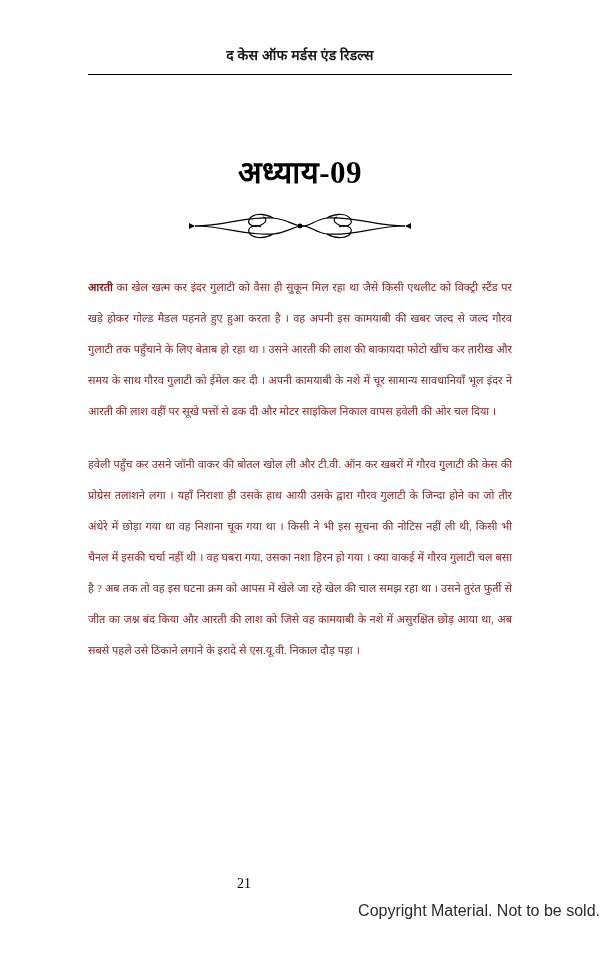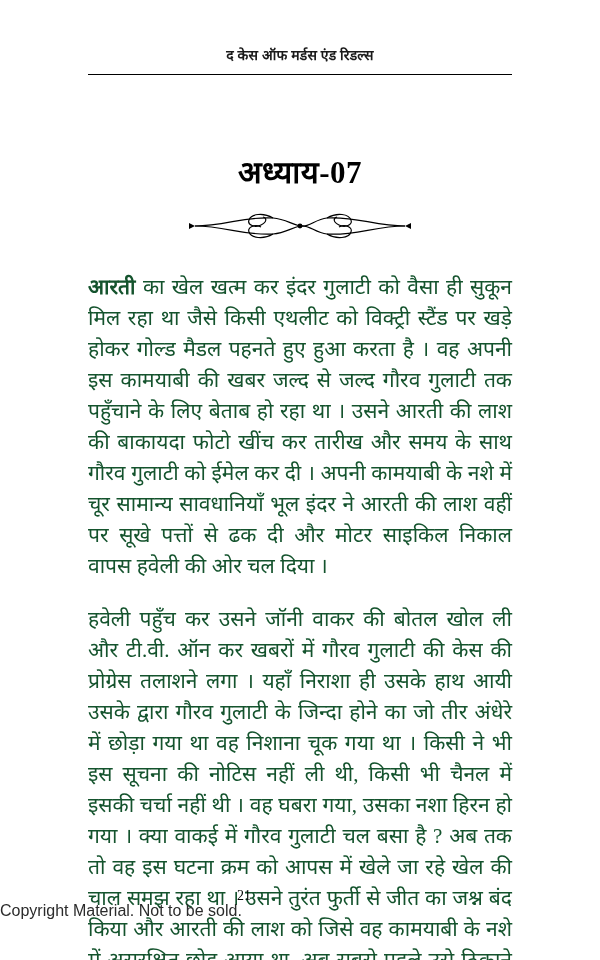--- a/index.html
+++ b/index.html
@@ -74,64 +74,63 @@
   }
 
   
   .body-block {
     position: absolute;
     left: 88px;
     top: 272px;
     width: 424px;
   }
   .para {
-    font-size: 21px;
+    font-size: 11px;
     line-height: 31px;
     text-align: justify;
     text-justify: inter-word;
-    color: #14532d;
+    color: #7f1d1d;
     margin: 0 0 22px 0;
     word-spacing: 0.2px;
   }
   .para:last-child { margin-bottom: 10px; }
   .para b { font-weight: 700; }
 
   
   .page-number {
     position: absolute;
     left: 0;
     top: 876px;
     width: 488px;
     text-align: center;
     font-size: 14px;
     color: #000000;
-    margin-top: 12px;
   }
   .watermark {
     position: absolute;
     left: 0;
     top: 902px;
     width: 600px;
-    text-align: left;
+    text-align: right;
     font-family: "Liberation Sans", sans-serif;
     font-size: 16px;
     color: #2b2b2b;
   }
 </style>
 </head>
 <body>
 
 <div class="page">
 
   <div class="header">
     <div class="header-title">द केस ऑफ मर्डस एंड रिडल्स</div>
   </div>
   <div class="header-rule"></div>
 
-  <div class="chapter-title">अध्याय-07</div>
+  <div class="chapter-title">अध्याय-09</div>
 
   <div class="ornament">
     <svg viewBox="0 0 230 40" width="230" height="40" xmlns="http://www.w3.org/2000/svg">
       <g fill="none" stroke="#000000" stroke-width="1.2">
         <path d="M10 20 C 40 20, 60 10, 88 12 C 100 13, 106 18, 115 20 C 124 22, 130 13, 142 12 C 170 10, 190 20, 220 20"></path>
         <path d="M10 20 C 40 20, 60 30, 88 28 C 100 27, 106 22, 115 20 C 124 18, 130 27, 142 28 C 170 30, 190 20, 220 20"></path>
         <path d="M88 12 C 78 6, 66 8, 64 14 C 62 19, 70 22, 76 19 C 82 16, 82 12, 78 11"></path>
         <path d="M142 12 C 152 6, 164 8, 166 14 C 168 19, 160 22, 154 19 C 148 16, 148 12, 152 11"></path>
         <path d="M88 28 C 78 34, 66 32, 64 26 C 62 21, 70 18, 76 21"></path>
         <path d="M142 28 C 152 34, 164 32, 166 26 C 168 21, 160 18, 154 21"></path>

